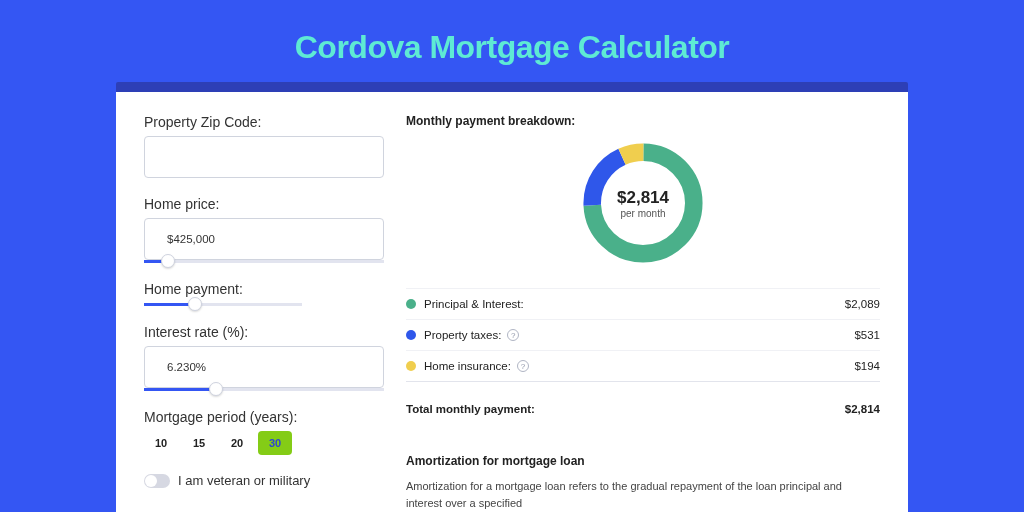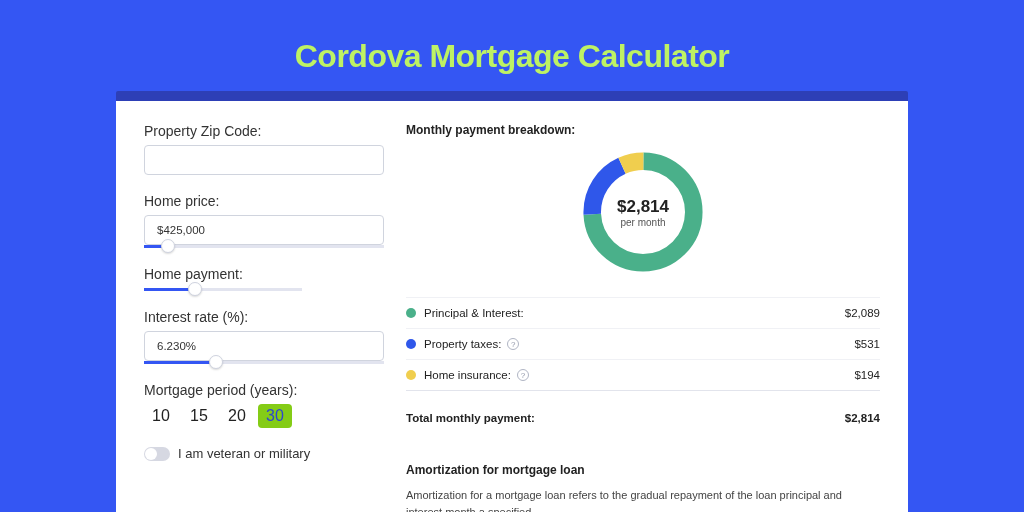--- a/index.html
+++ b/index.html
@@ -7,24 +7,24 @@
     font-family: -apple-system, BlinkMacSystemFont, "Segoe UI", Arial, sans-serif;
     background: #3456f3;
     width: 1024px;
     height: 512px;
     overflow: hidden;
     font-size: 12px;
     color: #222;
   }
   .page-title {
     text-align: center;
-    color: #bef264;
+    color: #5eead4;
     font-weight: 700;
     font-size: 32px;
-    padding: 38px 0 16px;
+    padding: 29px 0 16px;
     letter-spacing: -0.5px;
   }
   .card-shadow {
     width: 792px;
     margin: 0 auto;
     background: #2d3fb6;
     border-radius: 2px 2px 0 0;
     padding-top: 10px;
   }
   .card {
@@ -32,24 +32,24 @@
     min-height: 430px;
     padding: 22px 28px 0;
     display: flex;
     gap: 22px;
   }
   .left-col { width: 240px; flex-shrink: 0; }
   .right-col { flex: 1; }
   .field-label { font-size: 14px; color: #333; margin-bottom: 6px; display: block; }
   .text-input {
     width: 100%;
-    height: 30px;
+    height: 42px;
     border: 1px solid #d0d4de;
     border-radius: 4px;
-    padding: 0 12px;
+    padding: 0 22px;
     font-size: 11.5px;
     color: #333;
     background: #fff;
   }
   .field-block { margin-bottom: 18px; position: relative; }
   .dual-row { display: flex; gap: 8px; }
   .dual-row .text-input:first-child { flex: 1; }
   .dual-row .small-input { width: 72px; }
   .slider-track {
     position: relative;
@@ -74,22 +74,22 @@
     box-shadow: 0 1px 2px rgba(0,0,0,0.15);
     transform: translateX(-50%);
   }
   .period-row { display: flex; gap: 4px; }
   .period-btn {
     width: 34px;
     height: 24px;
     border: none;
     background: #fff;
     color: #222;
-    font-size: 16px;
-    font-weight: 400;
+    font-size: 11px;
+    font-weight: 700;
     border-radius: 4px;
     cursor: pointer;
   }
   .period-btn.active {
     background: #84cc16;
     color: #2d47d0;
   }
   .toggle-row { display: flex; align-items: center; gap: 8px; margin-top: 18px; }
   .toggle {
     width: 26px; height: 14px;
@@ -263,19 +263,19 @@
         <span class="legend-val">$194</span>
       </div>
 
       <div class="legend-row total">
         <span class="legend-label">Total monthly payment:</span>
         <span class="legend-val">$2,814</span>
       </div>
 
       <div class="amort-box">
         <div class="amort-title">Amortization for mortgage loan</div>
-        <div class="amort-text">Amortization for a mortgage loan refers to the gradual repayment of the loan principal and interest month a specified</div>
+        <div class="amort-text">Amortization for a mortgage loan refers to the gradual repayment of the loan principal and interest over a specified</div>
       </div>
 
     </div>
 
   </div>
 </div>
 
 </body></html>

